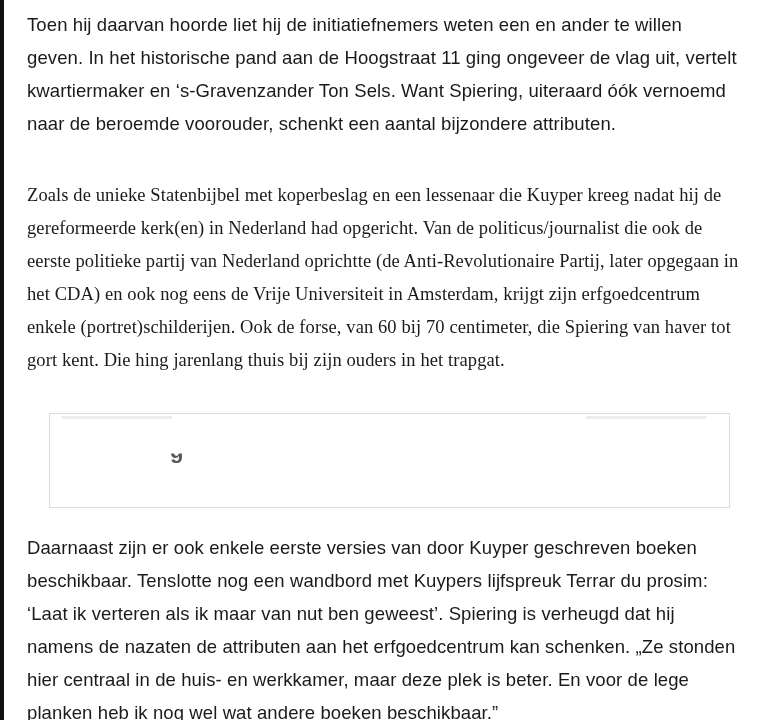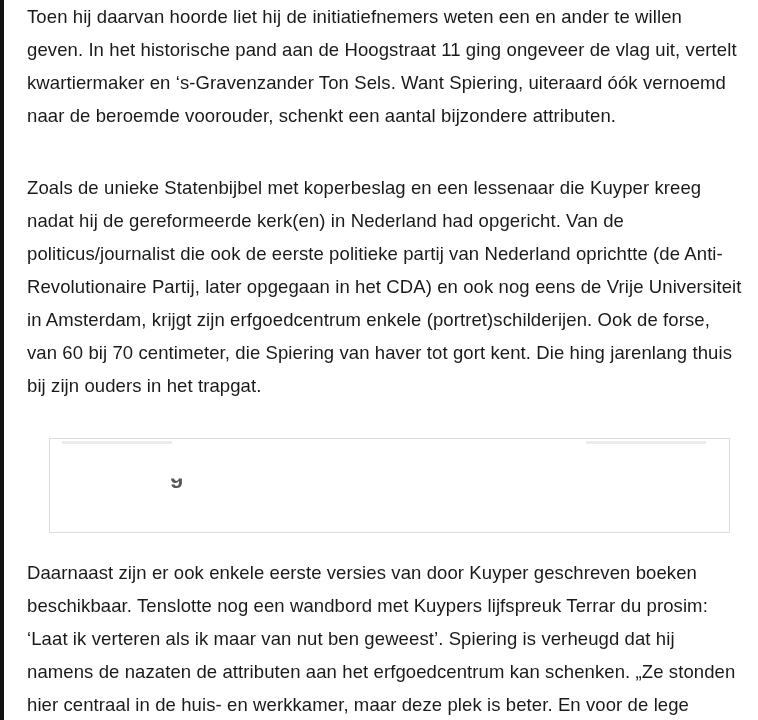--- a/index.html
+++ b/index.html
@@ -37,23 +37,25 @@
   }
   p.para {
     margin: 0;
     font-size: 18.5px;
     line-height: 33px;
     color: #1a1a1a;
     letter-spacing: 0.1px;
     text-align: left;
   }
   .para-1 {
+    padding-top: 8px;
   }
   .para-2 {
     padding-top: 39px;
+    font-family: Liberation Serif, serif;
   }
   .media-block {
     margin-top: 36px;
     margin-left: 22px;
     width: 681px;
     height: 95px;
     border: 1px solid #dcdcdc;
     background: #ffffff;
     box-sizing: border-box;
     position: relative;

